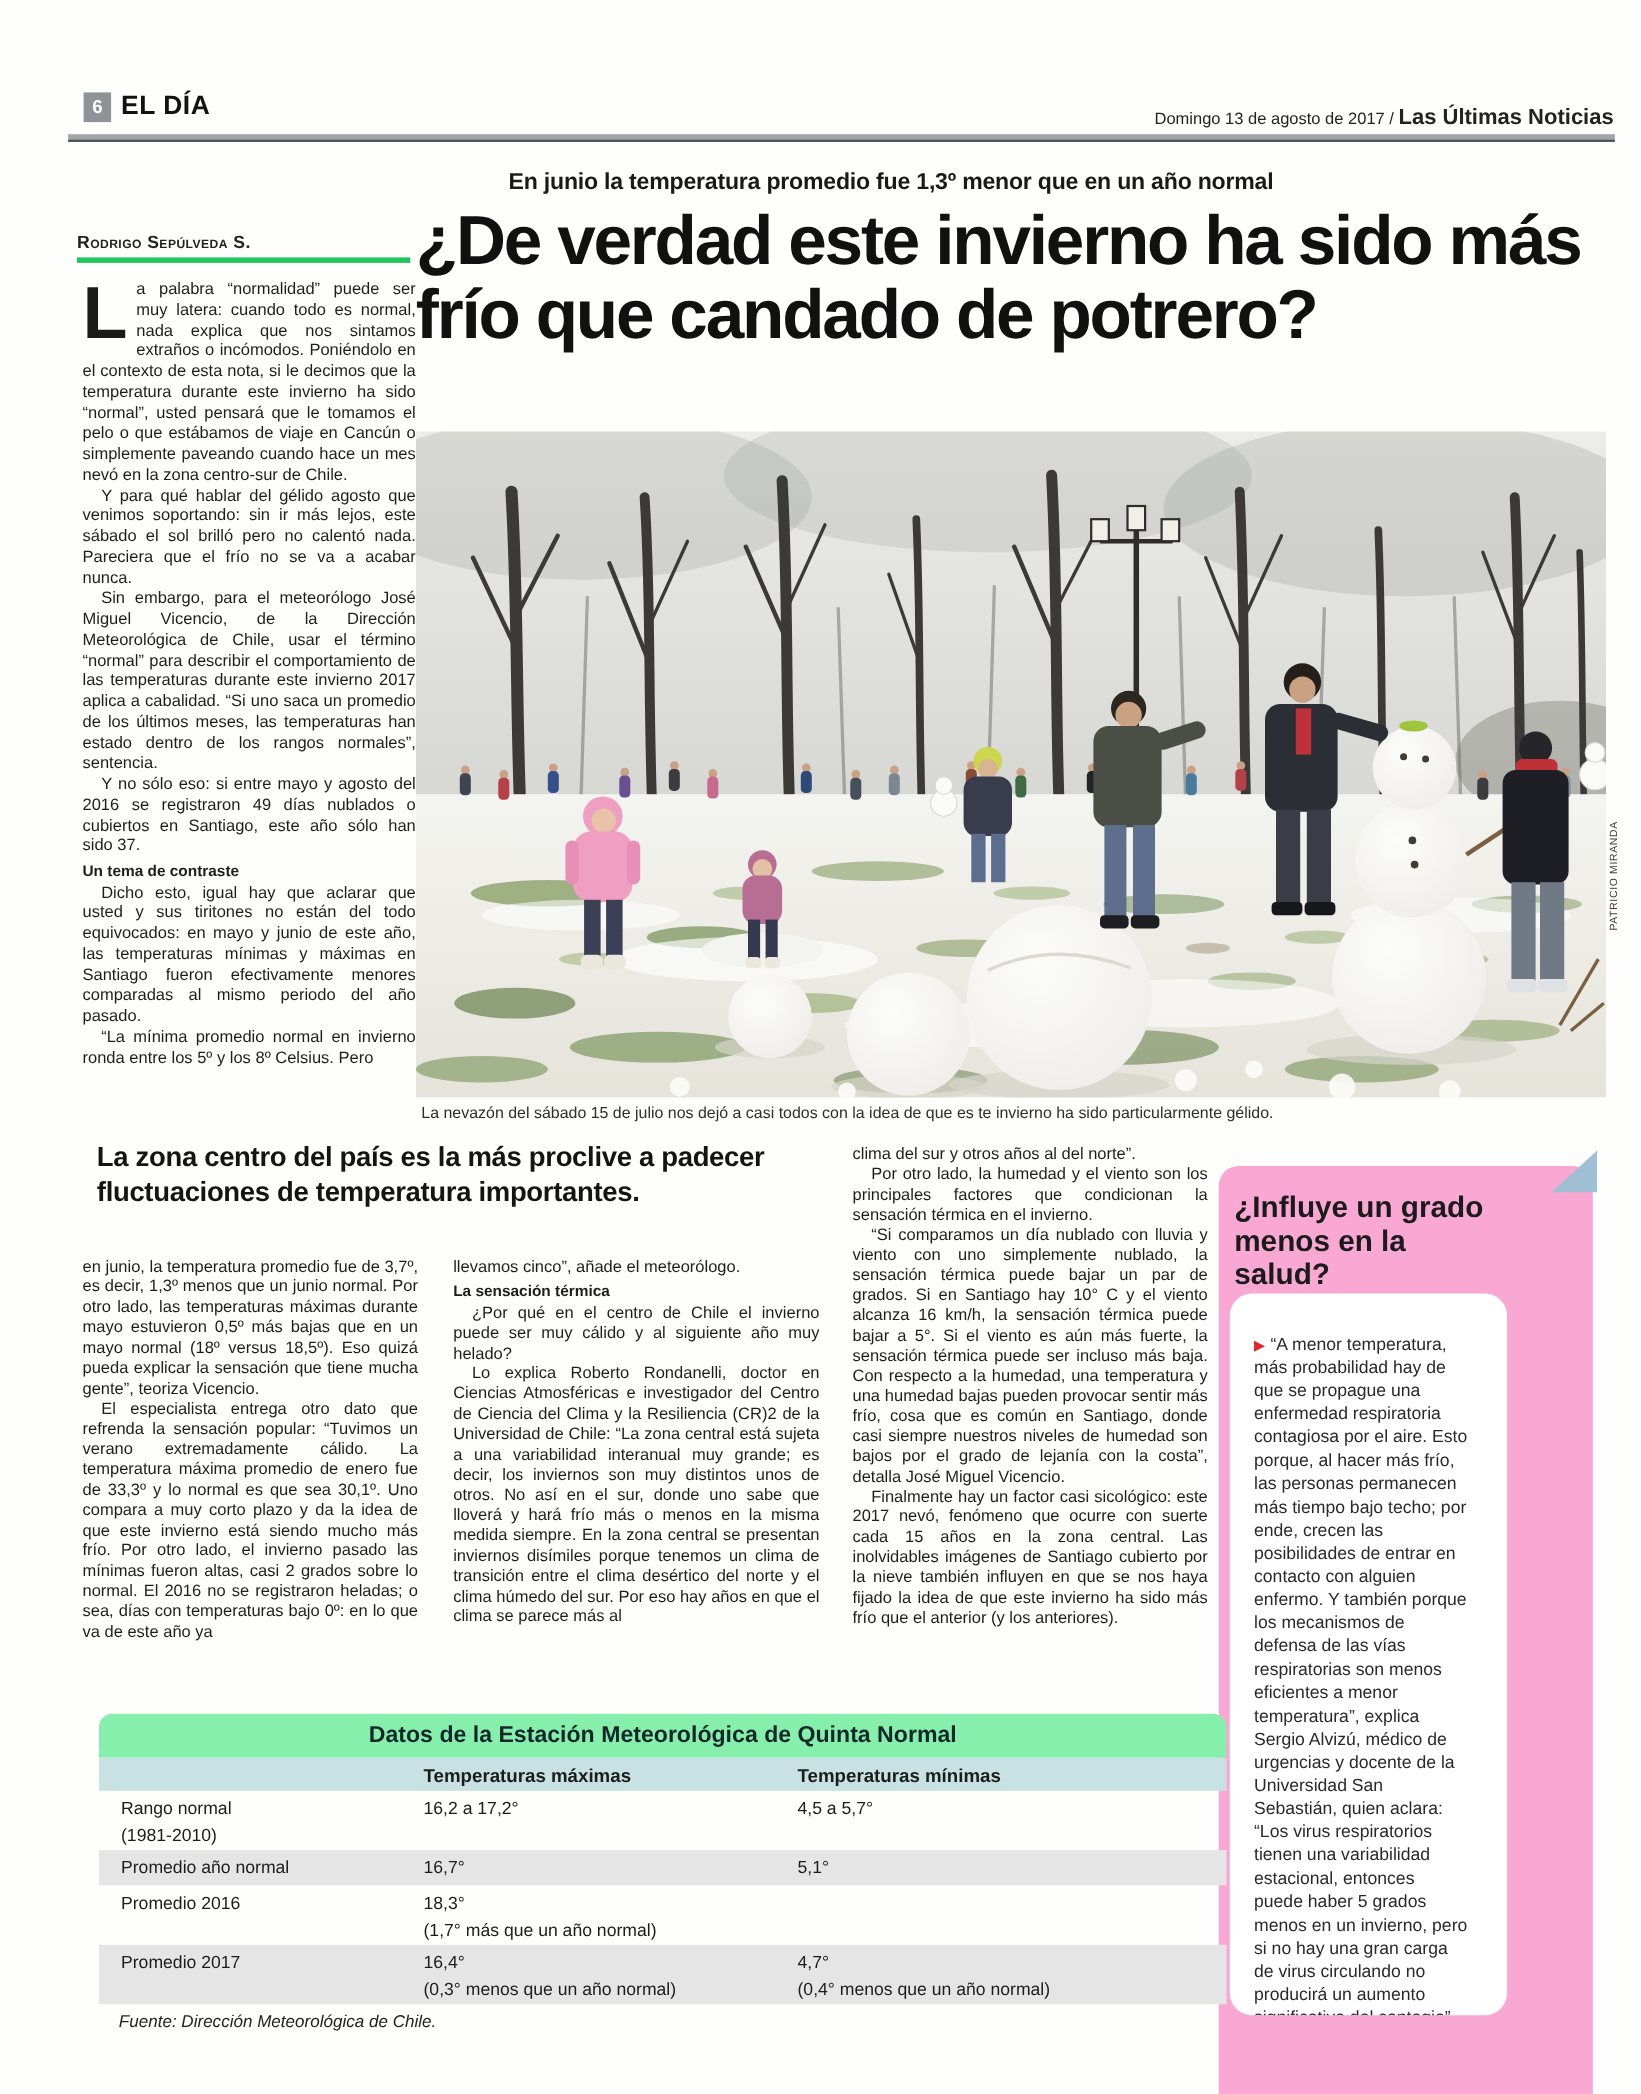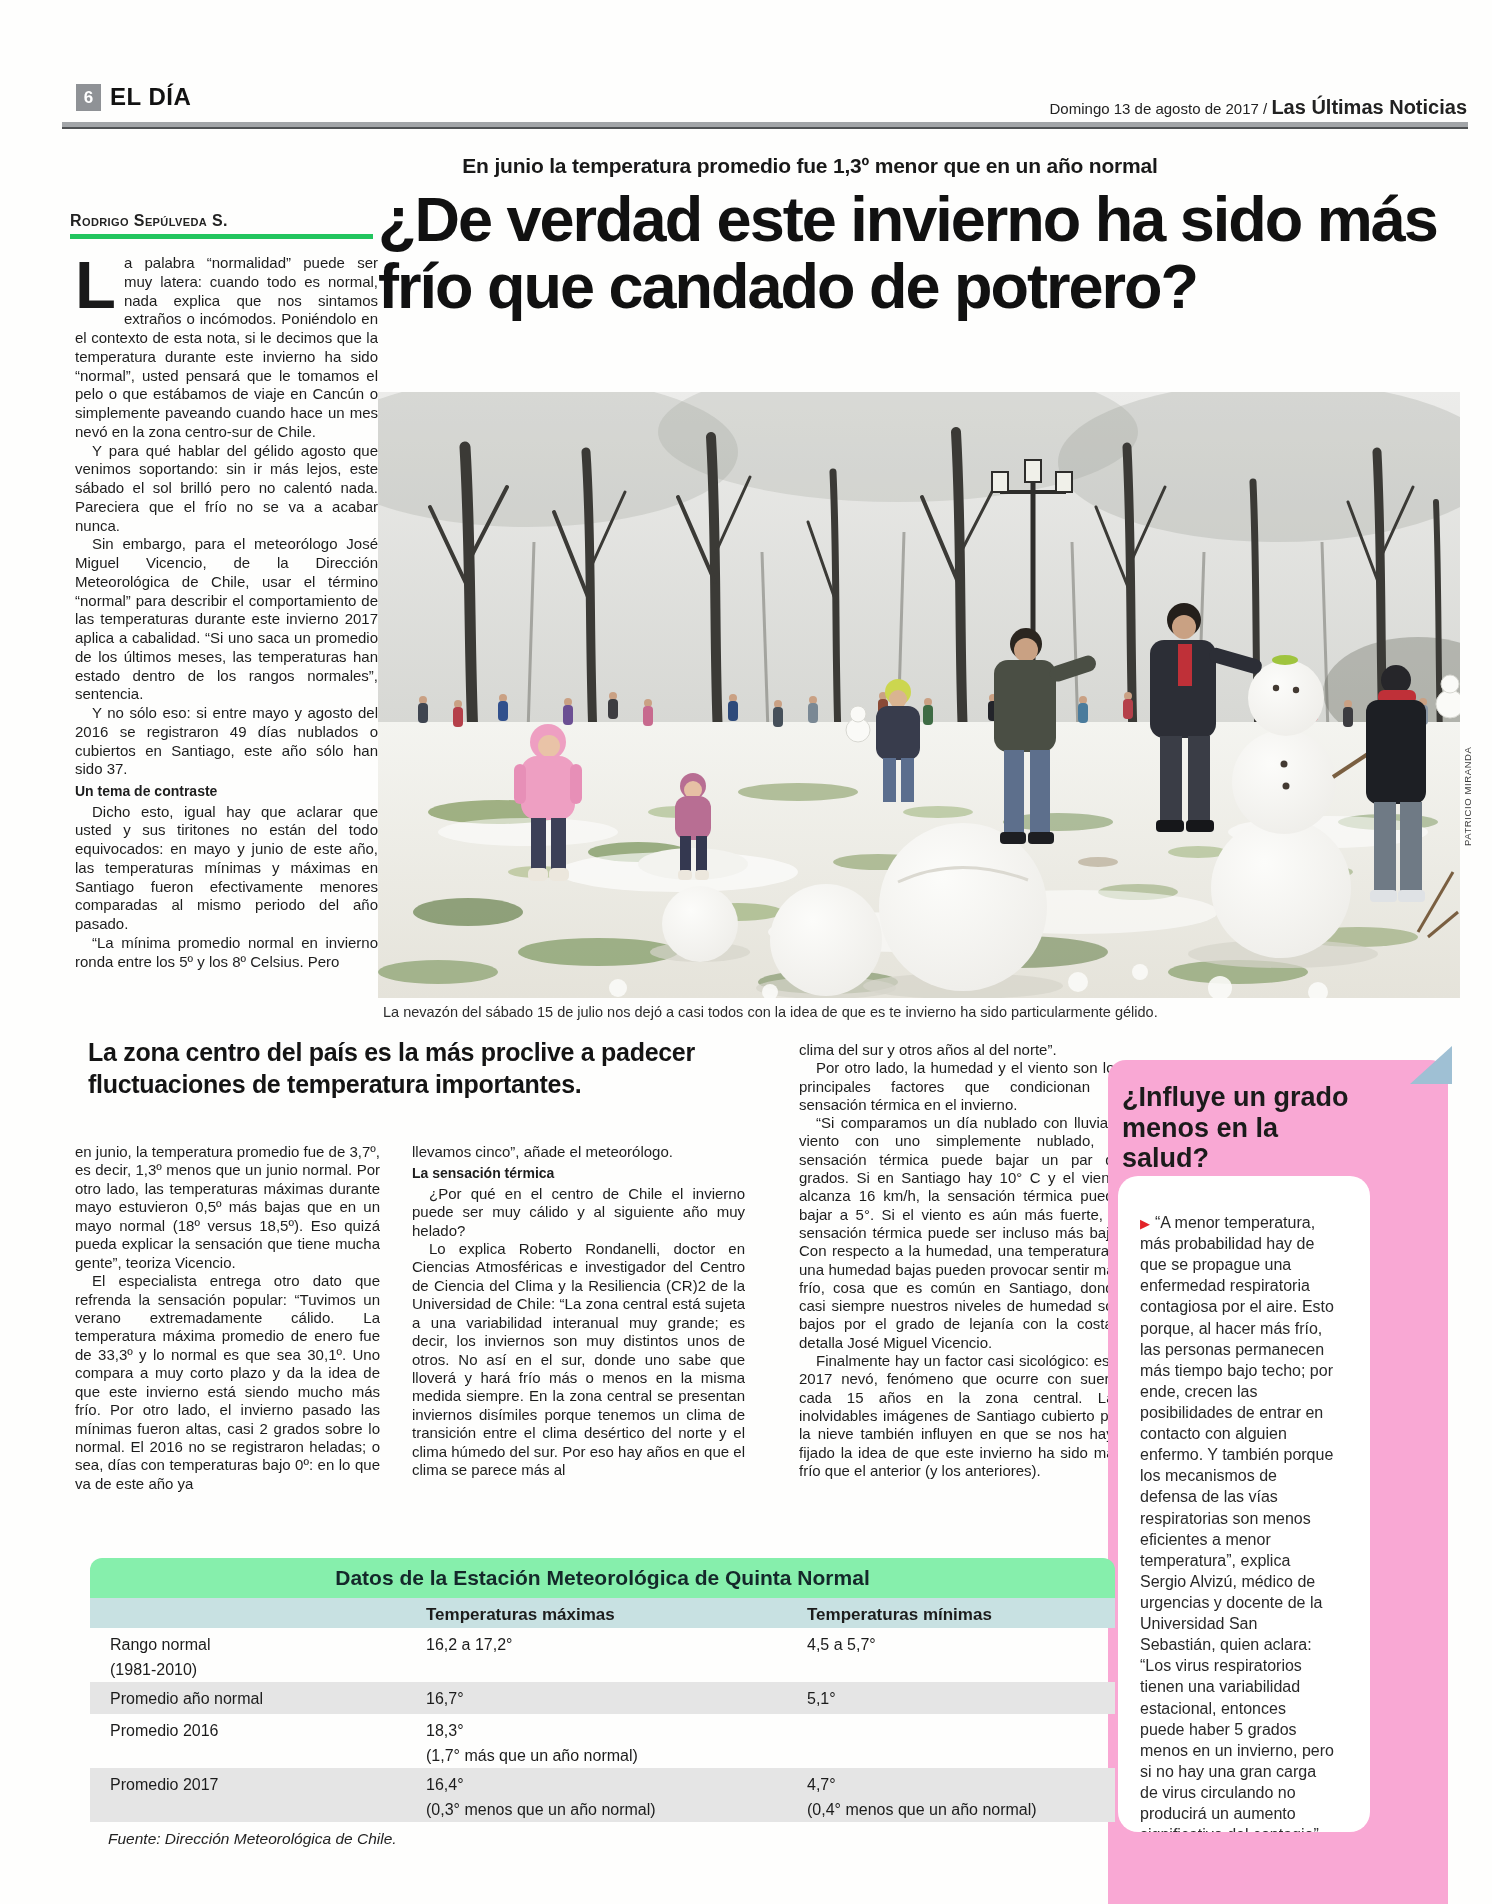--- a/index.html
+++ b/index.html
@@ -24,21 +24,21 @@
             font-size:63px;line-height:1.07;font-weight:800;letter-spacing:-2px;color:#111;}
 
   
   .body{position:absolute;font-size:15px;line-height:1.25;text-align:justify;color:#1d1d1d;overflow:hidden;}
   .body p{margin:0;text-indent:17px;}
   .body p.noind{text-indent:0;}
   .body h3{margin:4px 0 2px;font-size:14px;font-weight:800;text-indent:0;text-align:left;}
   .colA{left:75px;top:254px;width:303px;height:772px;}
   .colB{left:75px;top:1143px;width:305px;height:385px;line-height:1.23;}
   .colC{left:412px;top:1143px;width:333px;height:385px;line-height:1.23;}
-  .colD{left:775px;top:1041px;width:323px;height:480px;line-height:1.22;margin-left:24px;}
+  .colD{left:775px;top:1041px;width:323px;height:480px;line-height:1.22;}
   .dropcap{float:left;font-size:67px;line-height:55px;font-weight:700;color:#1a1a1a;margin:3px 8px 0 0;}
 
   
   .photo{position:absolute;left:378px;top:392px;width:1082px;height:606px;overflow:hidden;}
   .photo svg{display:block;width:100%;height:100%;}
   .credit{position:absolute;left:1462px;top:726px;height:120px;writing-mode:vertical-rl;
           transform:rotate(180deg);font-size:9.5px;letter-spacing:.6px;color:#3d3d3d;white-space:nowrap;}
   .caption{position:absolute;left:383px;top:1004px;width:1085px;font-size:14.5px;color:#2d2d2d;}
 
   .pullquote{position:absolute;left:68px;top:1036px;width:650px;font-size:25px;line-height:1.28;
@@ -49,21 +49,21 @@
   .sb-tail{position:absolute;top:-14px;right:-4px;}
   .sb-title{margin:0;padding:22px 20px 0 14px;font-size:27px;line-height:1.13;font-weight:800;color:#1b1b1b;width:245px;}
   .sb-card{position:absolute;left:10px;top:116px;width:252px;height:656px;background:#ffffff;border-radius:20px;overflow:hidden;}
   .sb-card .txt{margin:36px 36px 0 22px;font-size:16px;line-height:1.32;color:#292929;text-align:left;}
   .bullet{color:#e32329;font-size:13px;margin-right:5px;}
 
   
   .wtable{position:absolute;left:90px;top:1558px;width:1025px;font-size:16px;color:#1c1c1c;}
   .wt-title{height:40px;background:#86efac;border-radius:12px 12px 0 0;display:flex;align-items:center;
             justify-content:center;font-size:21px;font-weight:800;color:#14282a;}
-  .wt-row{display:grid;grid-template-columns:295px 340px 390px;gap:41px;}
+  .wt-row{display:grid;grid-template-columns:295px 340px 390px;}
   .wt-head{background:#c8e1e2;height:30px;font-weight:800;font-size:17px;}
   .wt-head > div{padding-top:4px;}
   .band{background:#e5e5e5;}
   .wt-row > div{padding-top:4px;line-height:25px;}
   .wt-row .lbl{padding-left:20px;}
   .r-tall{min-height:54px;}
   .r-short{height:32px;}
   .wt-src{margin-top:8px;padding-left:18px;font-style:italic;font-size:15.5px;color:#222;}
 </style>
 </head>

